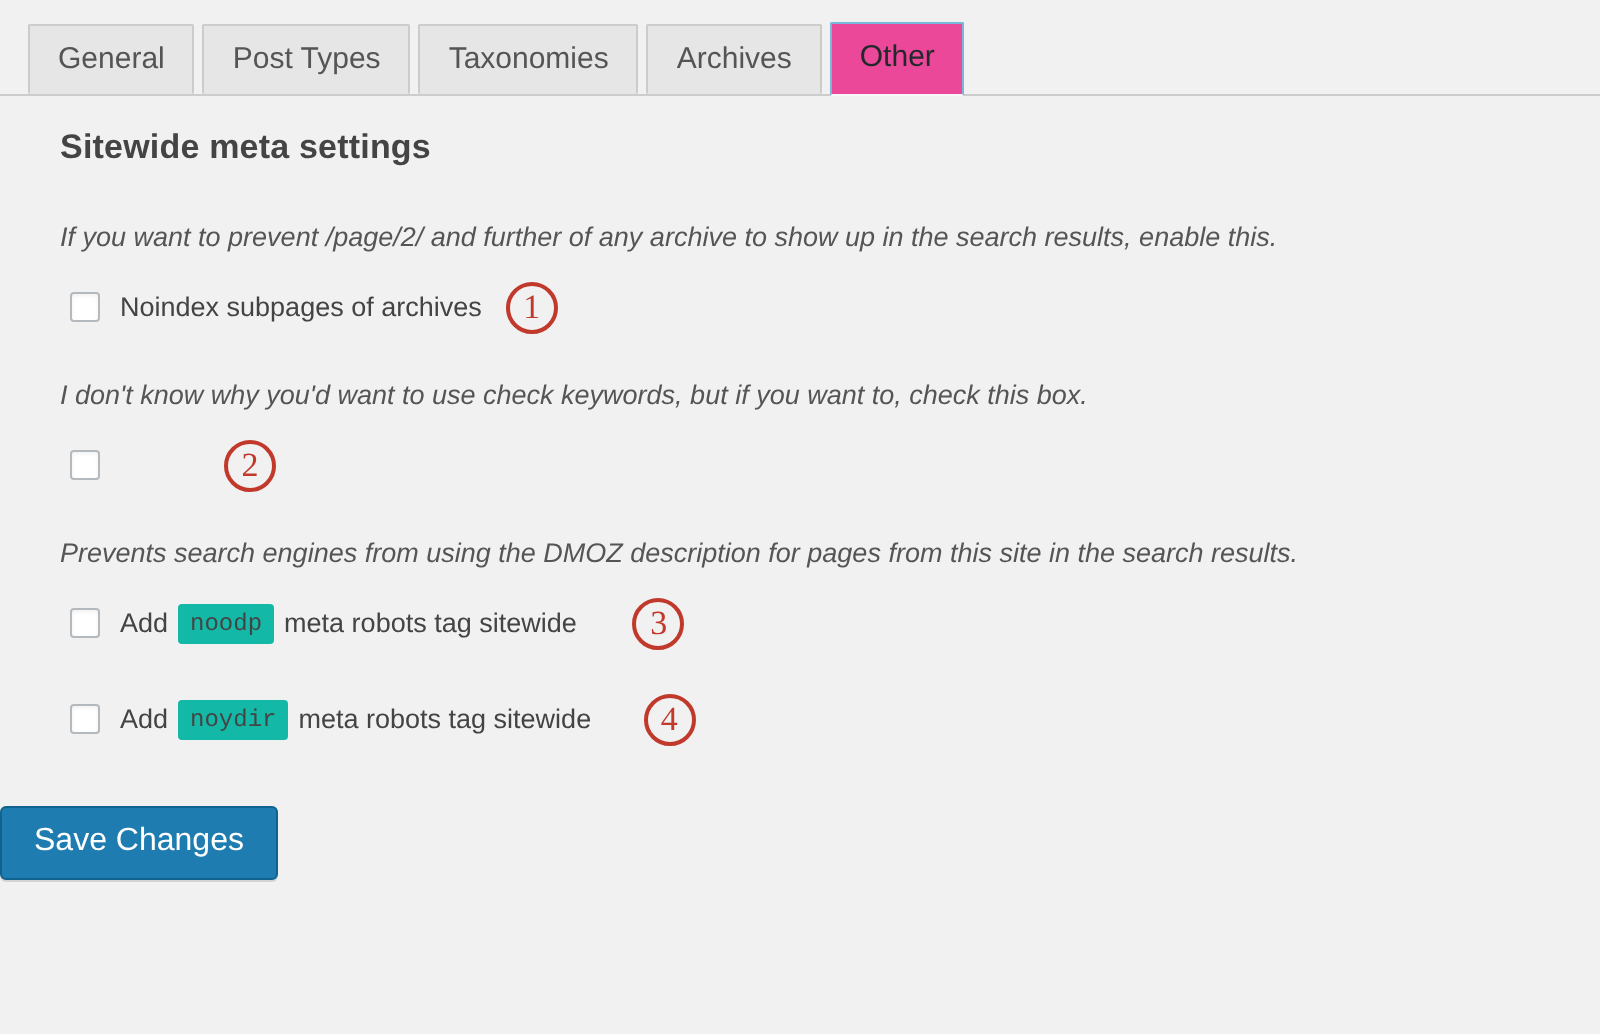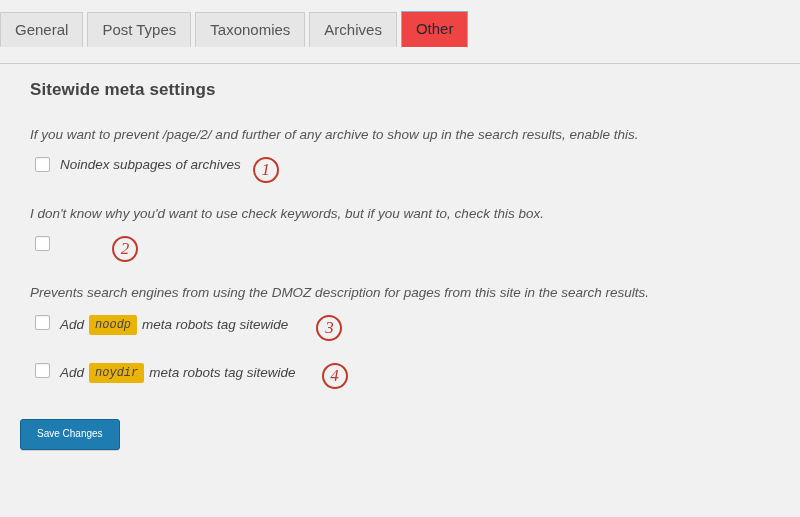--- a/index.html
+++ b/index.html
@@ -12,21 +12,22 @@
     background: #f1f1f1;
     font-family: "Liberation Sans", sans-serif;
     color: #444;
     overflow: hidden;
     position: relative;
   }
 
   
   .tab-wrap {
     position: relative;
-    height: 64px;
+    height: 48px;
+    padding-left: 14px;
     box-sizing: border-box;
   }
   .tab-rule {
     position: absolute;
     left: 0;
     right: 0;
     bottom: 0;
     height: 1px;
     background: #ccc;
   }
@@ -45,21 +46,21 @@
     border: 1px solid #ccc;
     border-bottom: none;
     padding: 9px 14px 10px 14px;
     margin-right: 4px;
     margin-bottom: 1px;
     cursor: pointer;
     white-space: nowrap;
     border-radius: 1px;
   }
   .tab.active {
-    background: #ef4444;
+    background: #ec4899;
     border: 1px solid #79b7d8;
     border-bottom: 1px solid #f7f7f7;
     color: #23282d;
     margin-bottom: 0;
     padding-bottom: 11px;
     position: relative;
     z-index: 3;
   }
 
   
@@ -75,24 +76,23 @@
   }
   .desc {
     font-size: 13.5px;
     color: #555;
     margin: 0 0 12px 2px;
     line-height: 1.4;
     font-style: italic;
   }
   .row {
     display: flex;
-    align-items: flex-start;
+    align-items: center;
     margin: 0 0 22px 2px;
     min-height: 20px;
-    font-style: italic;
   }
   .cb {
     width: 15px;
     height: 15px;
     box-sizing: border-box;
     background: #fff;
     border: 1px solid #b4b9be;
     border-radius: 2px;
     margin: 0 10px 0 5px;
     flex: 0 0 auto;
@@ -102,21 +102,21 @@
   .row-label {
     font-size: 13.5px;
     color: #444;
     cursor: pointer;
     display: flex;
     align-items: center;
   }
   code.tagcode {
     font-family: "Liberation Mono", monospace;
     font-size: 12px;
-    background: #eab308;
+    background: #14b8a6;
     color: #444;
     padding: 3px 6px;
     margin: 0 5px;
     border-radius: 2px;
   }
   .marker {
     width: 26px;
     height: 26px;
     border: 2px solid #c0392b;
     border-radius: 50%;
@@ -134,26 +134,26 @@
   .marker.m1 { margin-left: 12px; }
   .marker.m2 { margin-left: 52px; }
   .marker.m3 { margin-left: 28px; }
   .marker.m4 { margin-left: 26px; }
 
   .btn-primary {
     display: inline-block;
     background: #1e7cb0;
     border: 1px solid #11638f;
     color: #fff;
-    font-size: 10px;
+    font-size: 16px;
     font-family: "Liberation Sans", sans-serif;
     padding: 9px 16px 10px 16px;
     border-radius: 3px;
     cursor: pointer;
-    margin: 8px 0 0 20px;
+    margin: 8px 0 0 0;
     box-shadow: 0 1px 0 rgba(0,0,0,.12);
     line-height: 1;
   }
 </style>
 </head>
 <body>
 
 
 
 

